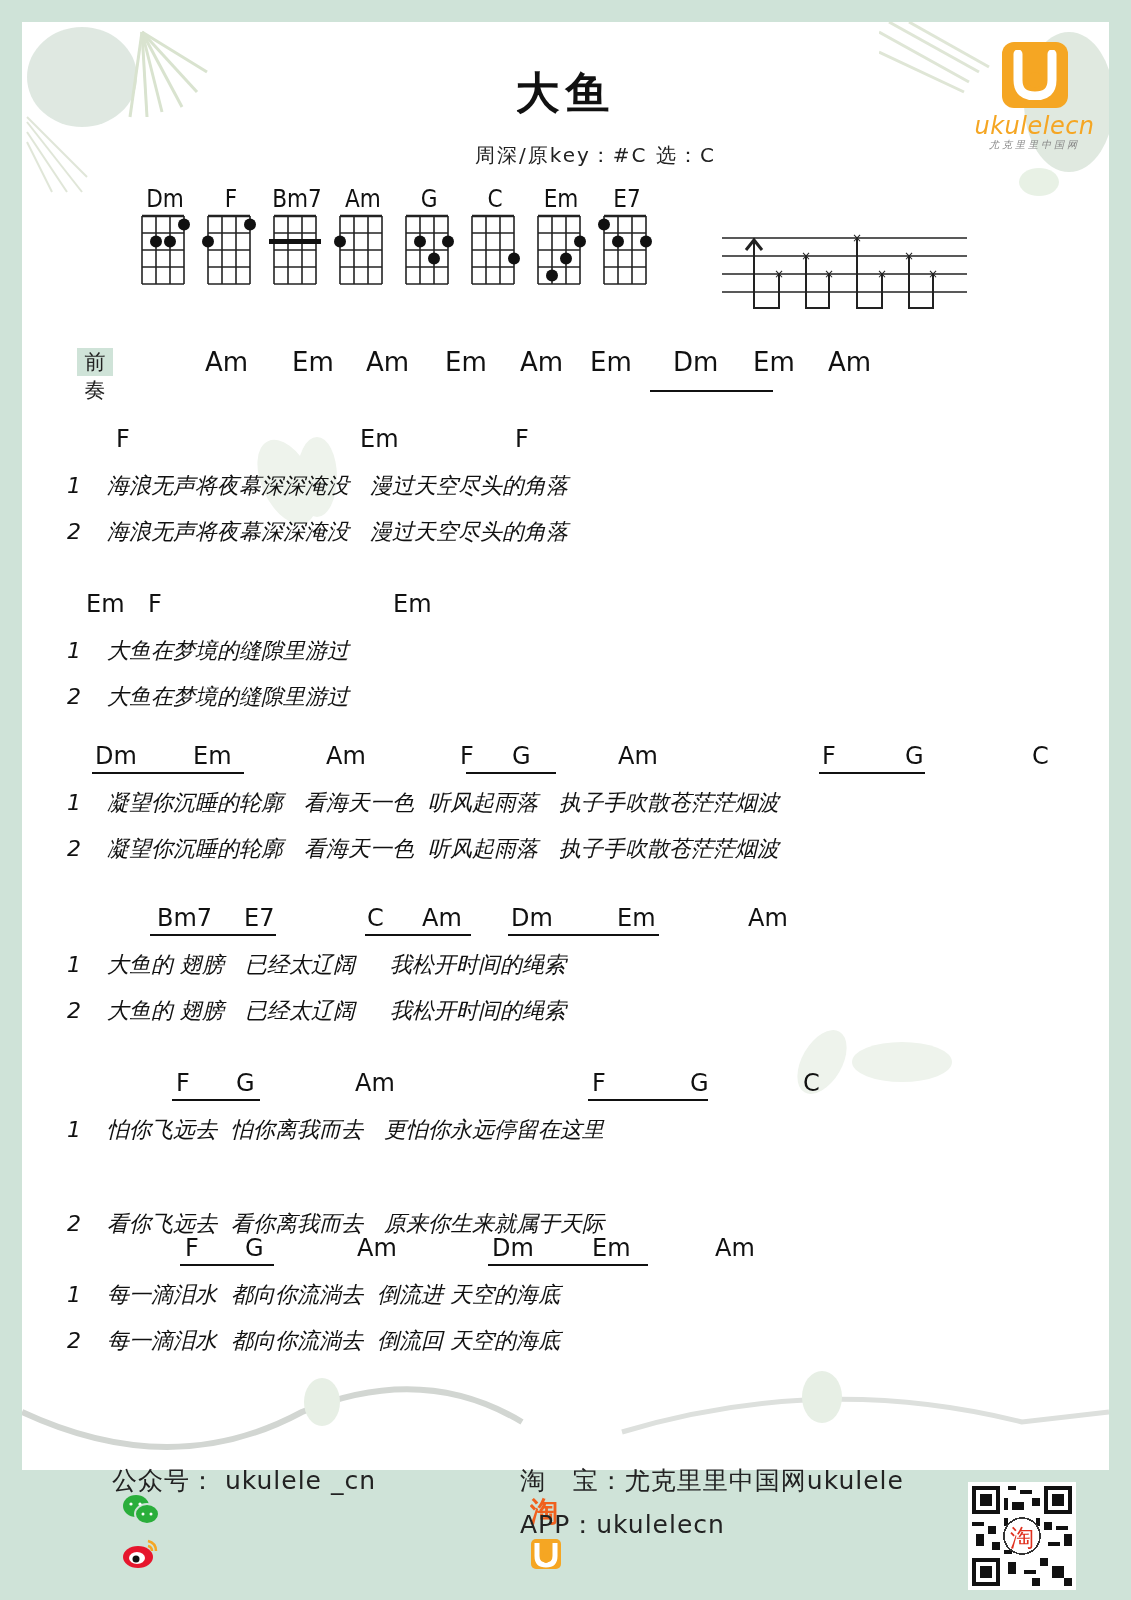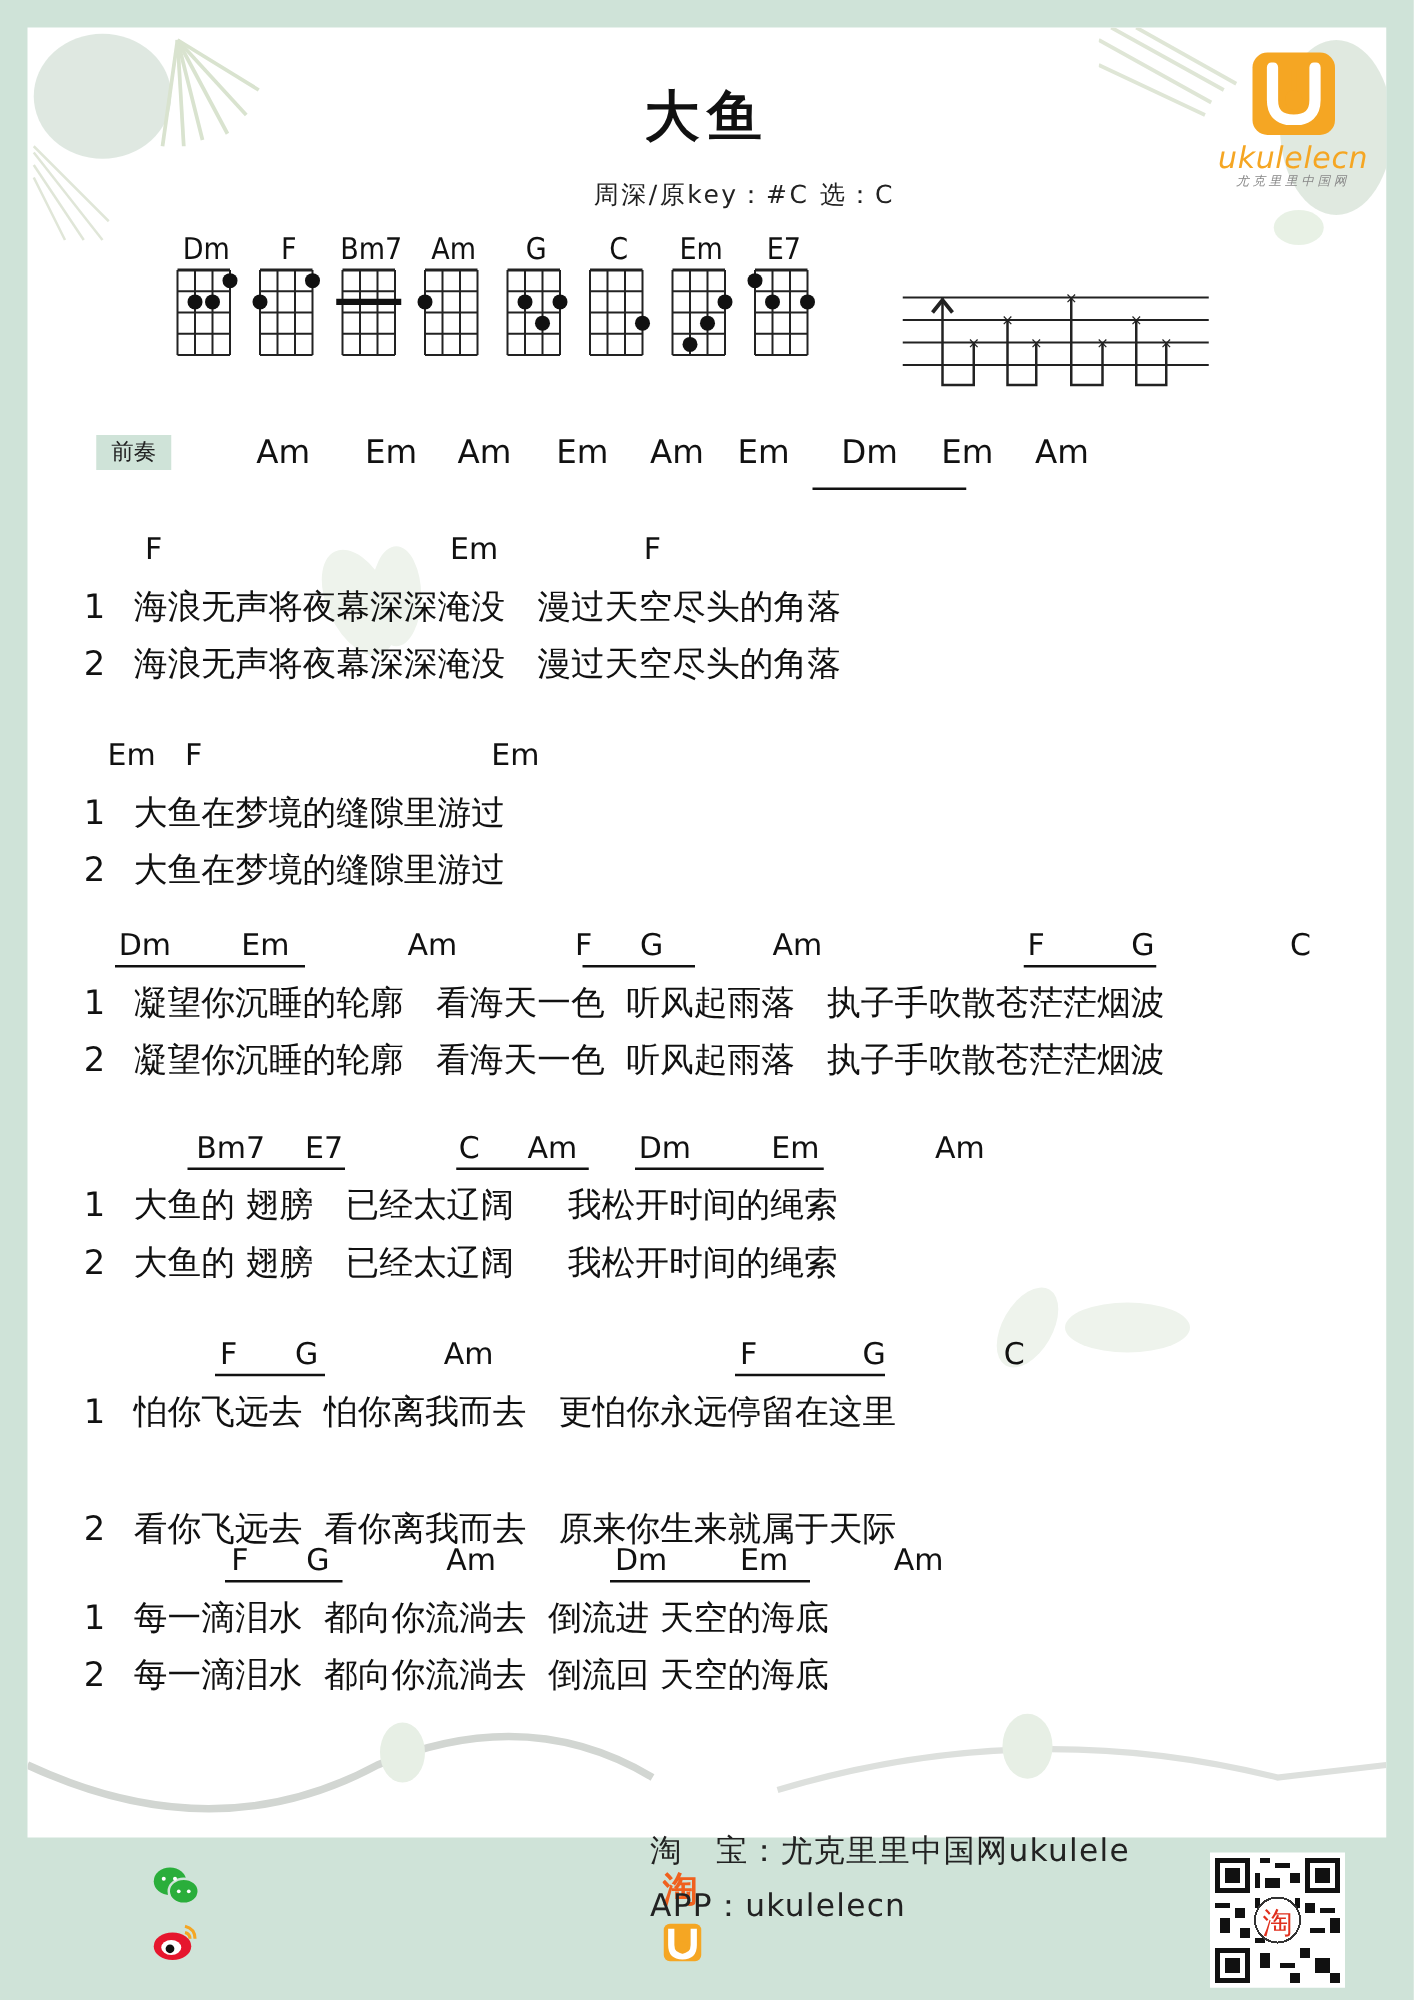--- a/index.html
+++ b/index.html
@@ -35,29 +35,29 @@
 
   .chords-row { position: absolute; left: 110px; top: 162px; display: flex; }
   .chord { width: 66px; text-align: center; position: relative; }
   .chord-name { font-family: "DejaVu Sans Condensed", "DejaVu Sans", sans-serif; font-size: 24px; height: 30px; line-height: 30px; }
   .chord svg { display: block; margin: 0 auto; }
 
   .strum { position: absolute; left: 700px; top: 198px; }
 
   .intro { position: absolute; left: 55px; top: 320px; height: 40px; width: 900px; }
   .intro-badge {
-    position: absolute; left: 0; top: 6px; width: 60px; height: 28px; background: #cfe3d8;
-    font-size: 18px; line-height: 28px; text-align: center; color: #222;
+    position: absolute; left: 0; top: 6px; width: 36px; height: 28px; background: #cfe3d8;
+    font-size: 21px; line-height: 28px; text-align: center; color: #222;
   }
   .intro-chord { position: absolute; top: 0; font-size: 26px; line-height: 40px; }
   .underline { position: absolute; height: 2px; background: #111; }
 
   .block { position: absolute; left: 0; width: 100%; }
   .chord-label { position: absolute; font-size: 24px; line-height: 30px; }
-  .lyric-line { position: absolute; left: 45px; font-size: 27px; line-height: 36px; white-space: pre; }
+  .lyric-line { position: absolute; left: 45px; font-size: 22px; line-height: 36px; white-space: pre; font-style: italic; }
   .lyric-num { display: inline-block; width: 40px; }
 
   .footer { position: absolute; left: 0; top: 1470px; width: 100%; height: 130px; }
   .f-item { position: absolute; font-size: 25px; color: #222; display: flex; align-items: center; white-space: pre; letter-spacing: 1px; }
   .f-icon { width: 36px; height: 32px; margin-right: 8px; display: inline-block; position: relative; }
   .qr { position: absolute; left: 968px; top: 1482px; width: 108px; height: 108px; background: #fff; }
 </style>
 </head>
 <body>
 
@@ -384,20 +384,21 @@
     <span class="f-icon">
       <svg width="38" height="32" viewBox="0 0 38 32">
           <ellipse cx="14" cy="12" rx="13" ry="11" fill="#2aae3b"></ellipse>
           <ellipse cx="25" cy="20" rx="12" ry="10" fill="#2aae3b" stroke="#cfe3d8" stroke-width="2"></ellipse>
           <circle cx="9" cy="10" r="1.6" fill="#fff"></circle>
           <circle cx="18" cy="10" r="1.6" fill="#fff"></circle>
           <circle cx="21" cy="20" r="1.5" fill="#fff"></circle>
           <circle cx="29" cy="20" r="1.5" fill="#fff"></circle>
         </svg>
     </span>
+    <span>公众号： ukulele _cn</span>
   </div>
   <div class="f-item" style="left:68px;top:38px">
     <span class="f-icon">
       <svg width="38" height="32" viewBox="0 0 38 32">
           <ellipse cx="16" cy="20" rx="15" ry="11" fill="#e6162d"></ellipse>
           <ellipse cx="15" cy="21" rx="8" ry="6" fill="#fff"></ellipse>
           <circle cx="14" cy="22" r="3.5" fill="#111"></circle>
           <path d="M26 4 Q34 6 34 14" stroke="#f5a623" stroke-width="2.5" fill="none"></path>
           <path d="M26 9 Q30 10 30 14" stroke="#f5a623" stroke-width="2.5" fill="none"></path>
         </svg>

